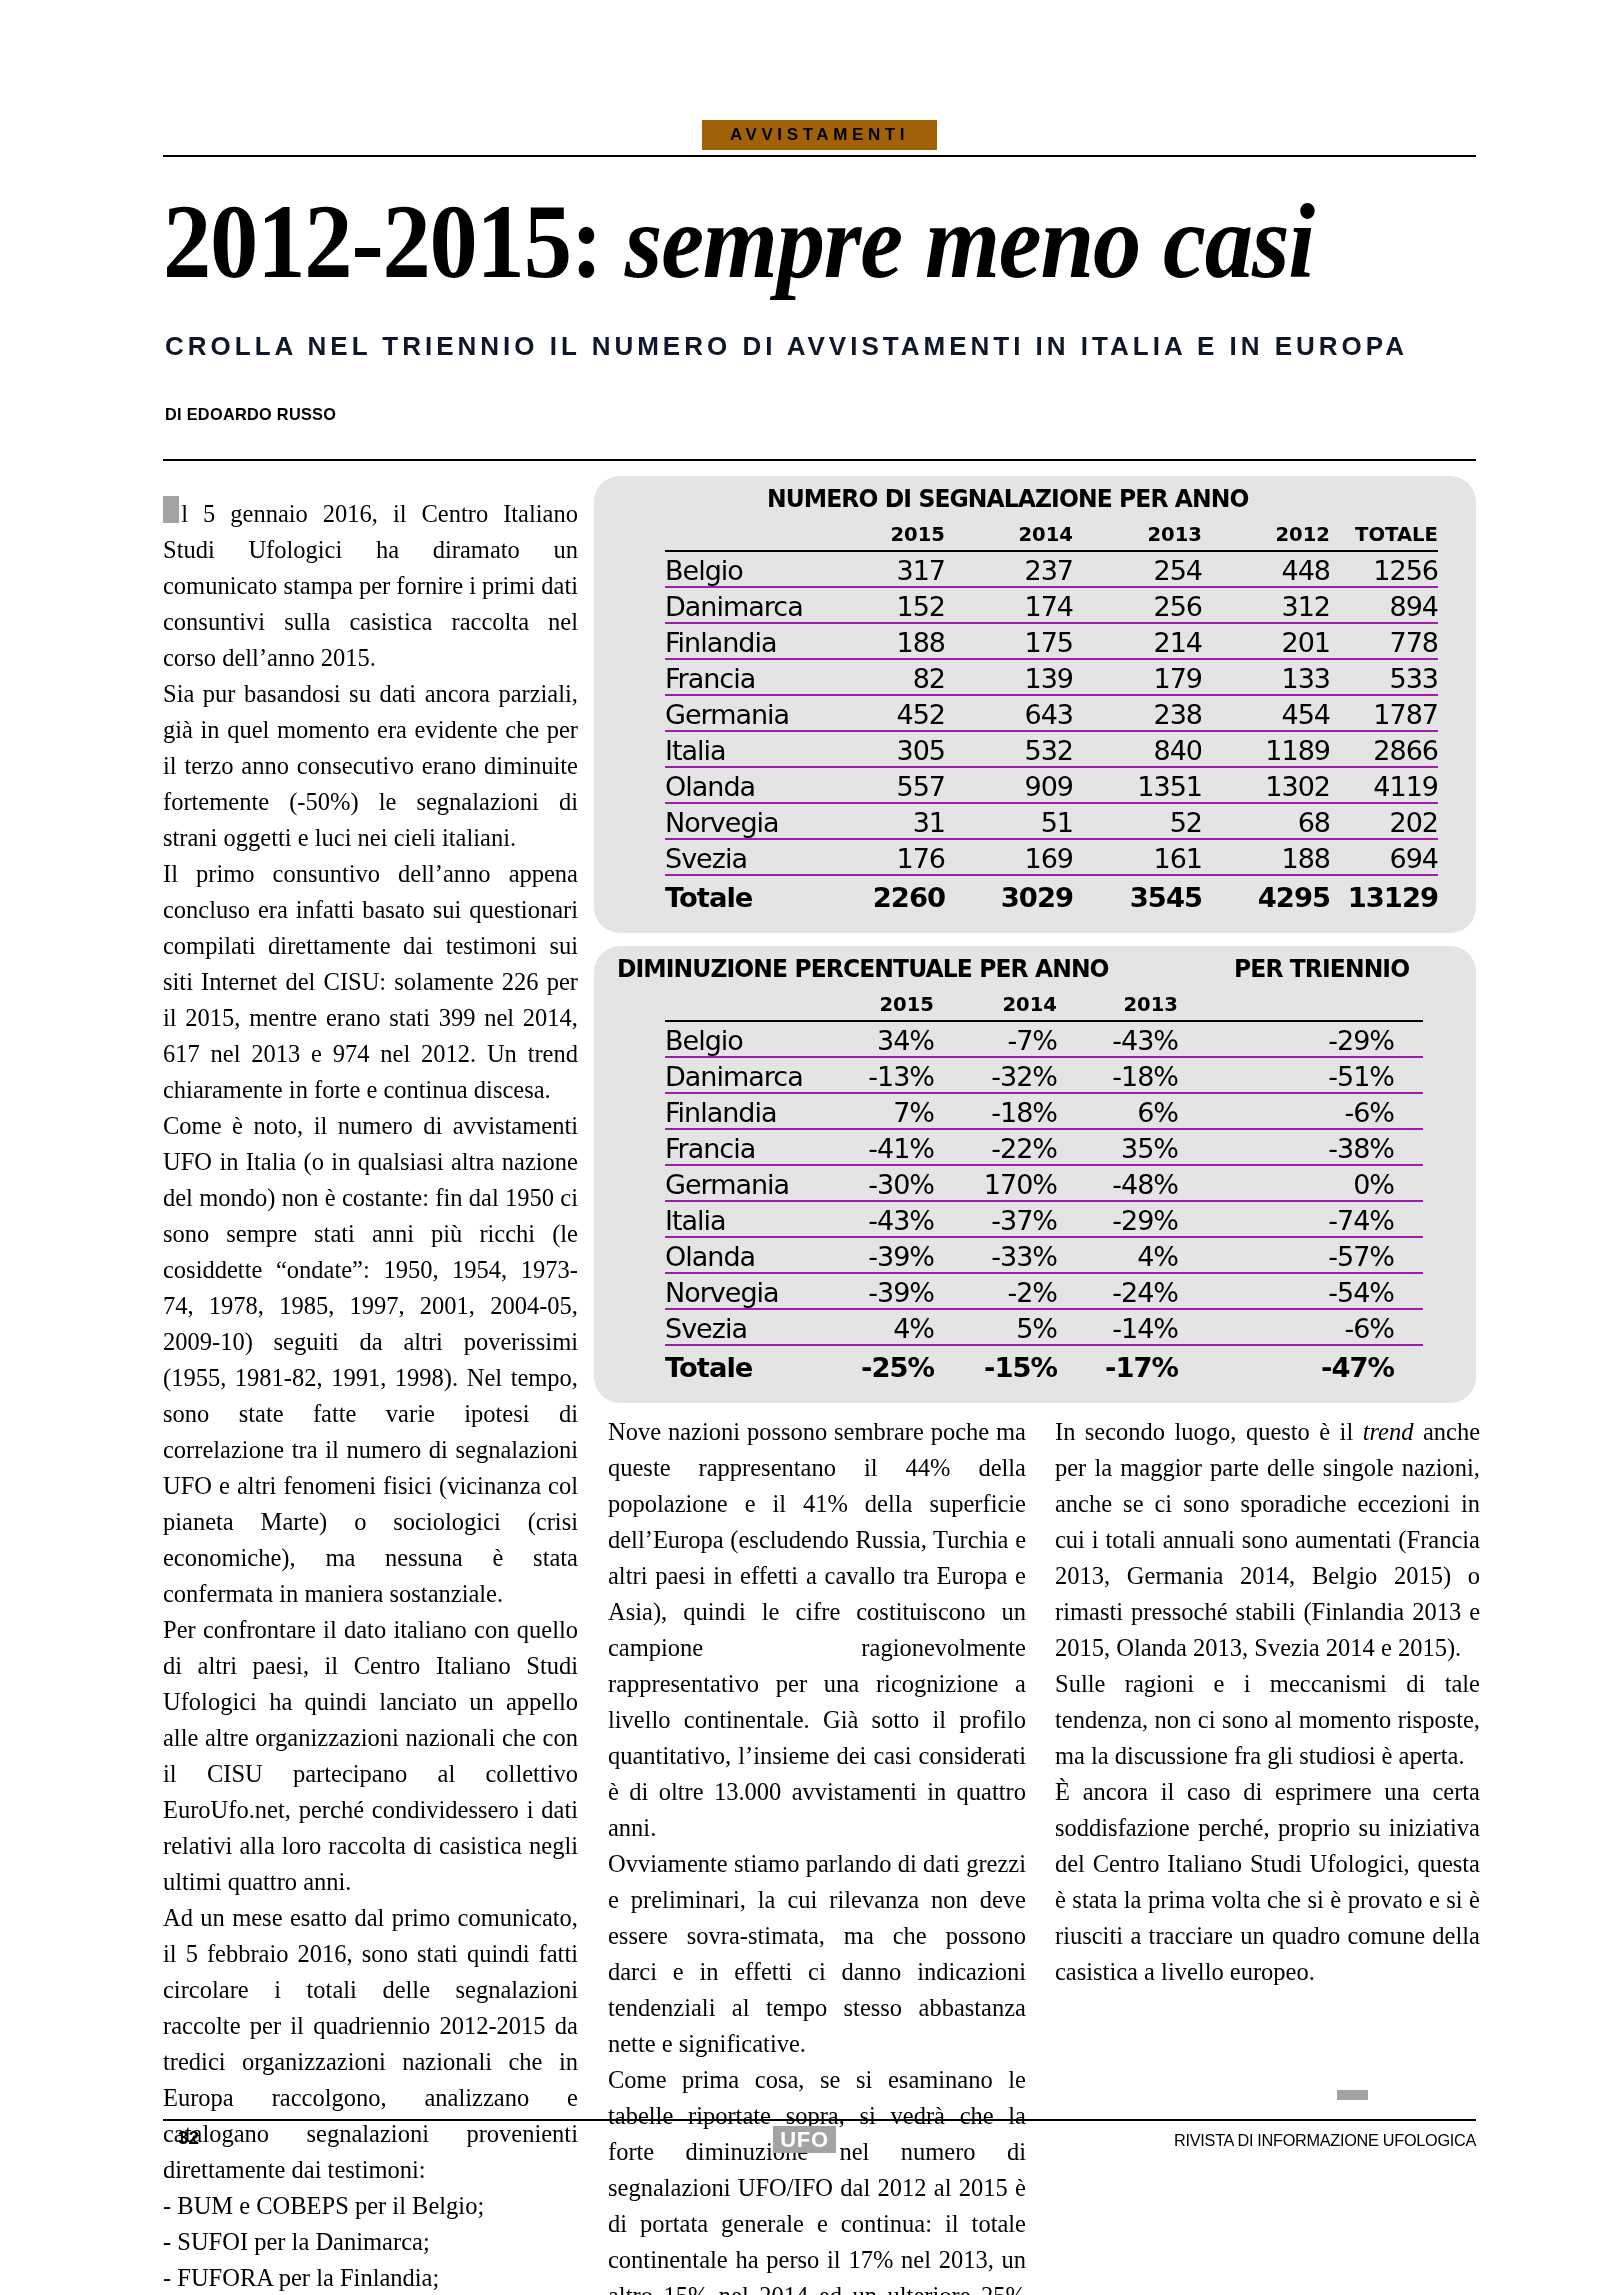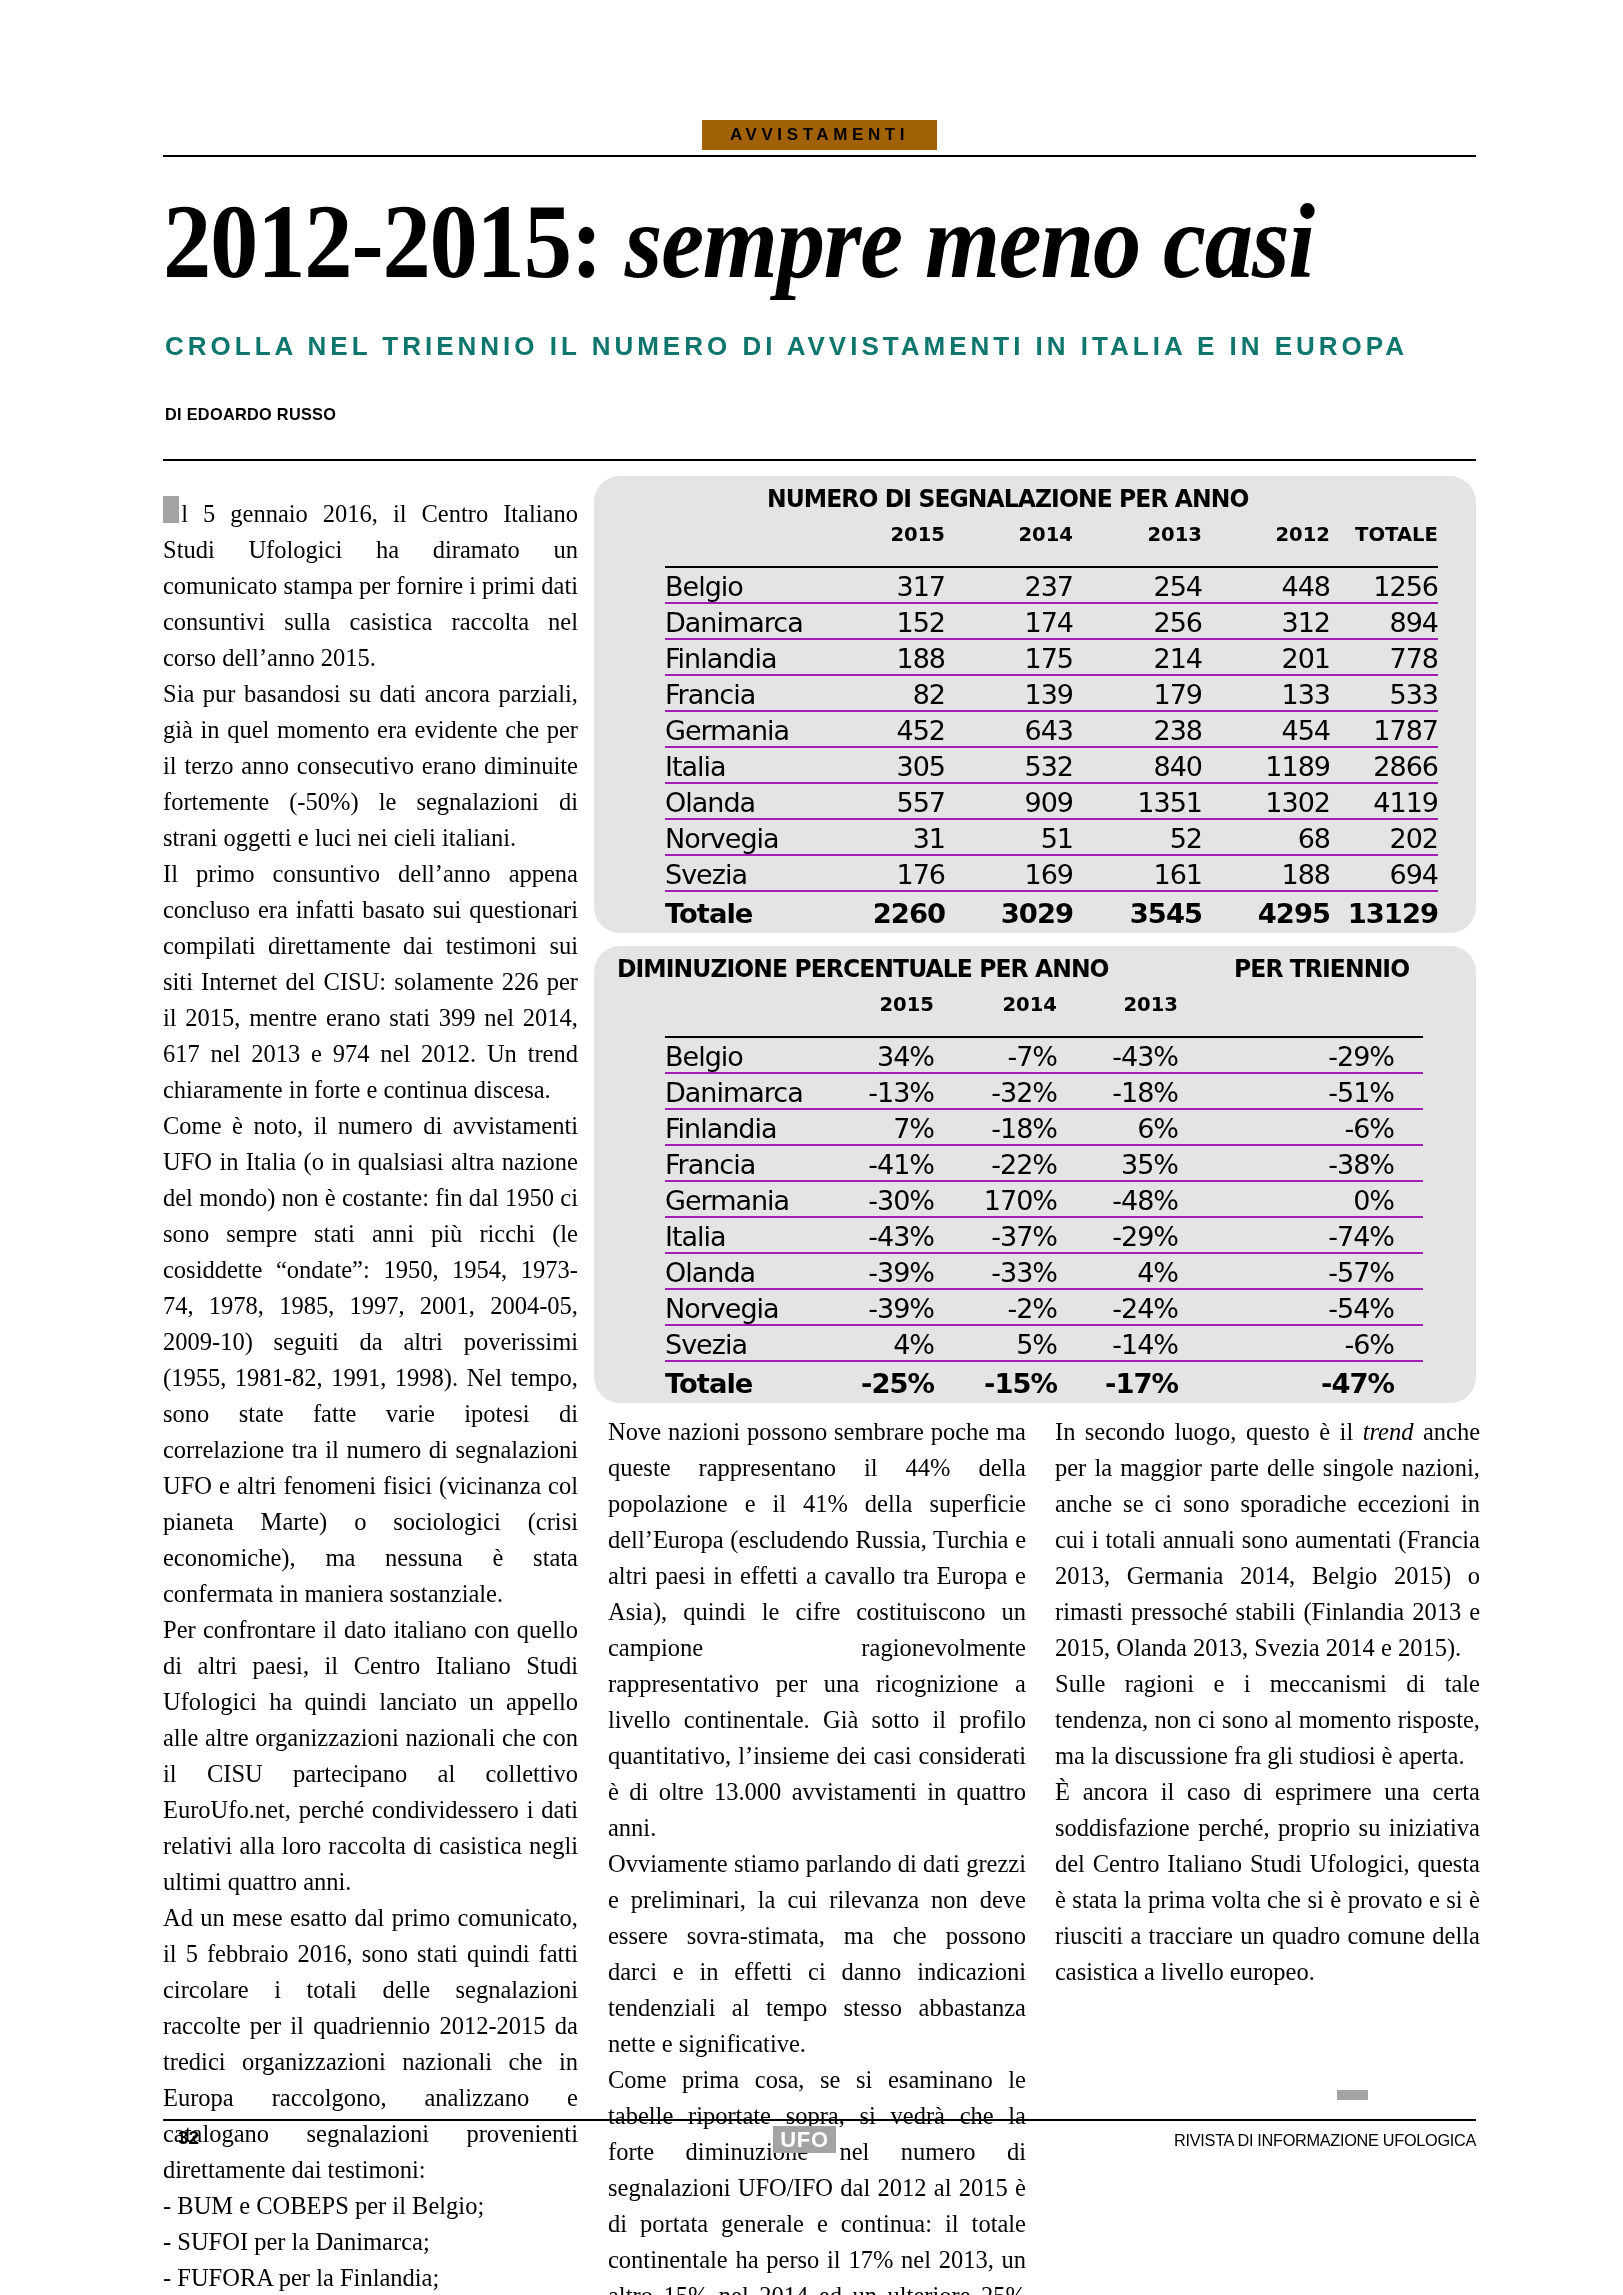--- a/index.html
+++ b/index.html
@@ -17,21 +17,21 @@
   .title {
     left: 163px; top: 189px;
     font-family: "Liberation Serif", serif; font-style: italic; font-weight: bold;
     font-size: 105px; line-height: 105px; letter-spacing: -1.3px;
     transform: scaleX(0.92); transform-origin: left top; white-space: nowrap;
   }
   .title .title-year { font-style: normal; }
   .subtitle {
     left: 165px; top: 331px; width: 1313px;
     font-family: "Liberation Sans", sans-serif; font-weight: bold;
-    font-size: 26px; letter-spacing: 4px; color: #0f766e; white-space: nowrap;
+    font-size: 26px; letter-spacing: 4px; color: #0f172a; white-space: nowrap;
   }
   .byline {
     left: 165px; top: 405px;
     font-family: "Liberation Sans", sans-serif; font-weight: bold;
     font-size: 16.3px; letter-spacing: 0.3px;
   }
 
   .col {
     font-family: "Liberation Serif", serif; font-size: 24.5px; line-height: 36px;
     text-align: justify; hyphens: manual;
@@ -60,21 +60,21 @@
   }
   .grid { position: absolute; left: 71px; width: 773px; }
   .grid .hdr, .grid .row {
     display: grid; grid-template-columns: 170px 110px 128px 129px 128px 108px;
     align-items: end;
   }
   .grid2 .hdr, .grid2 .row {
     grid-template-columns: 170px 99px 123px 121px 216px;
   }
   .grid2 { width: 758px; }
-  .hdr { height: 35px; font-weight: bold; font-size: 19.6px; border-bottom: 2.6px solid #000; padding-bottom: 20px; }
+  .hdr { height: 35px; font-weight: bold; font-size: 19.6px; border-bottom: 2.6px solid #000; padding-bottom: 4px; }
   .hdr span { text-align: right; }
   .row { height: 34px; font-size: 27px; letter-spacing: -1px; border-bottom: 2px solid #a21caf; }
   .row span { text-align: right; white-space: nowrap; line-height: 31px; }
   .row span.name { text-align: left; }
   .row.total { border-bottom: none; font-weight: bold; font-size: 27.4px; height: 37px; }
 
   .footer-rule { left: 163px; top: 2119px; width: 1313px; height: 2px; background: #000; }
   .page-number { left: 178px; top: 2127px; font-family: "Liberation Sans", sans-serif; font-size: 19px; font-weight: bold; text-align: center; }
   .logo {
     left: 773px; top: 2126px; width: 63px; height: 27.4px; background: #a3a3a3; color: #fff;

